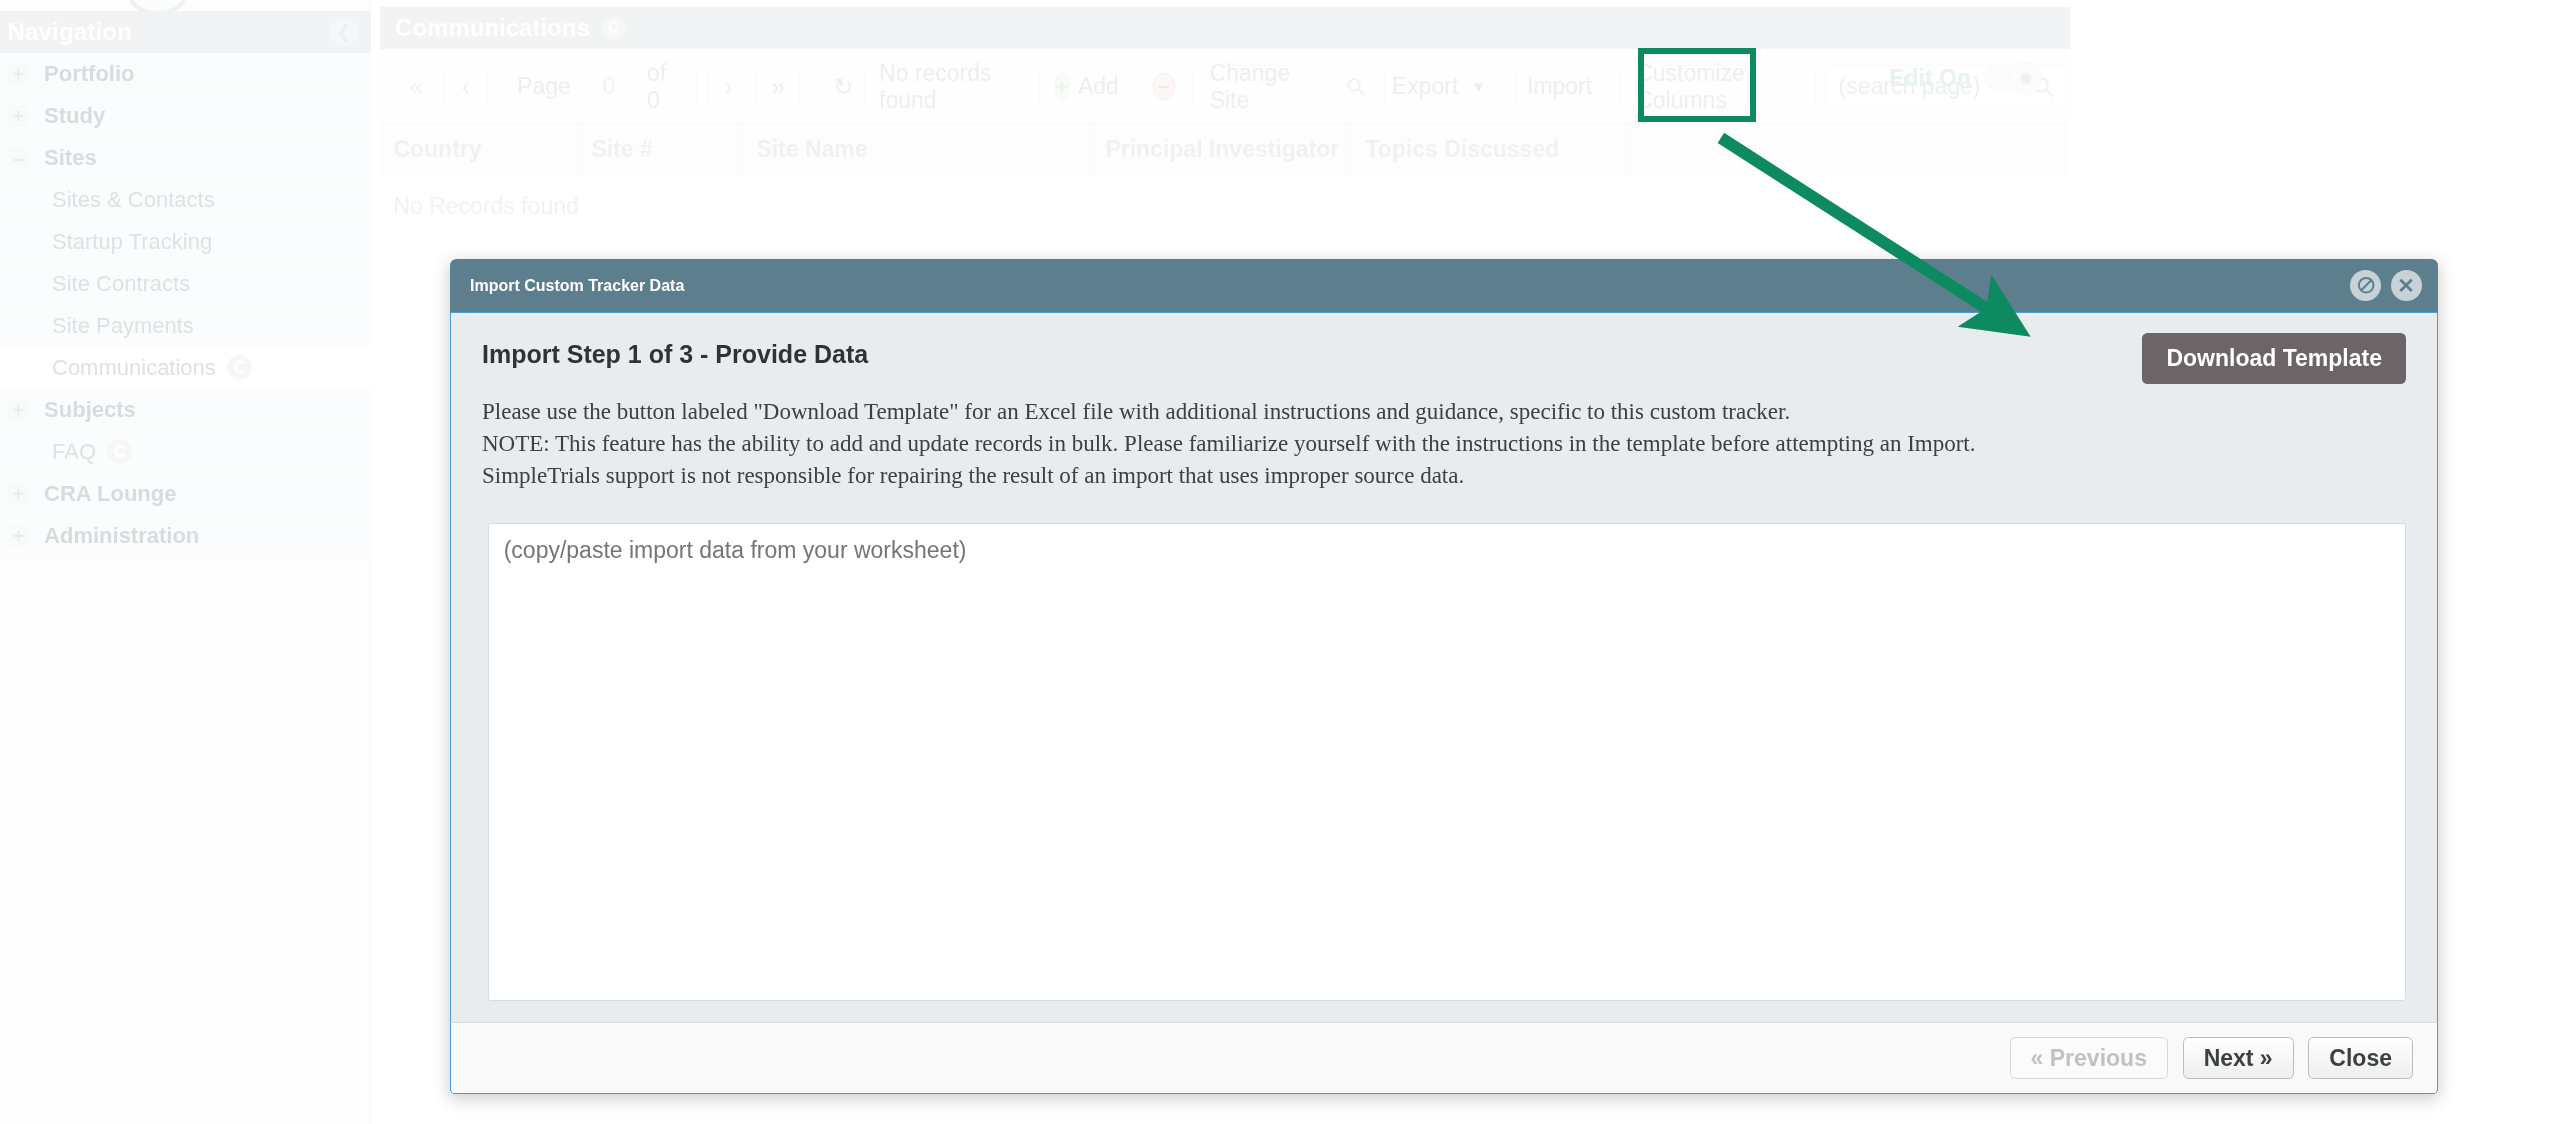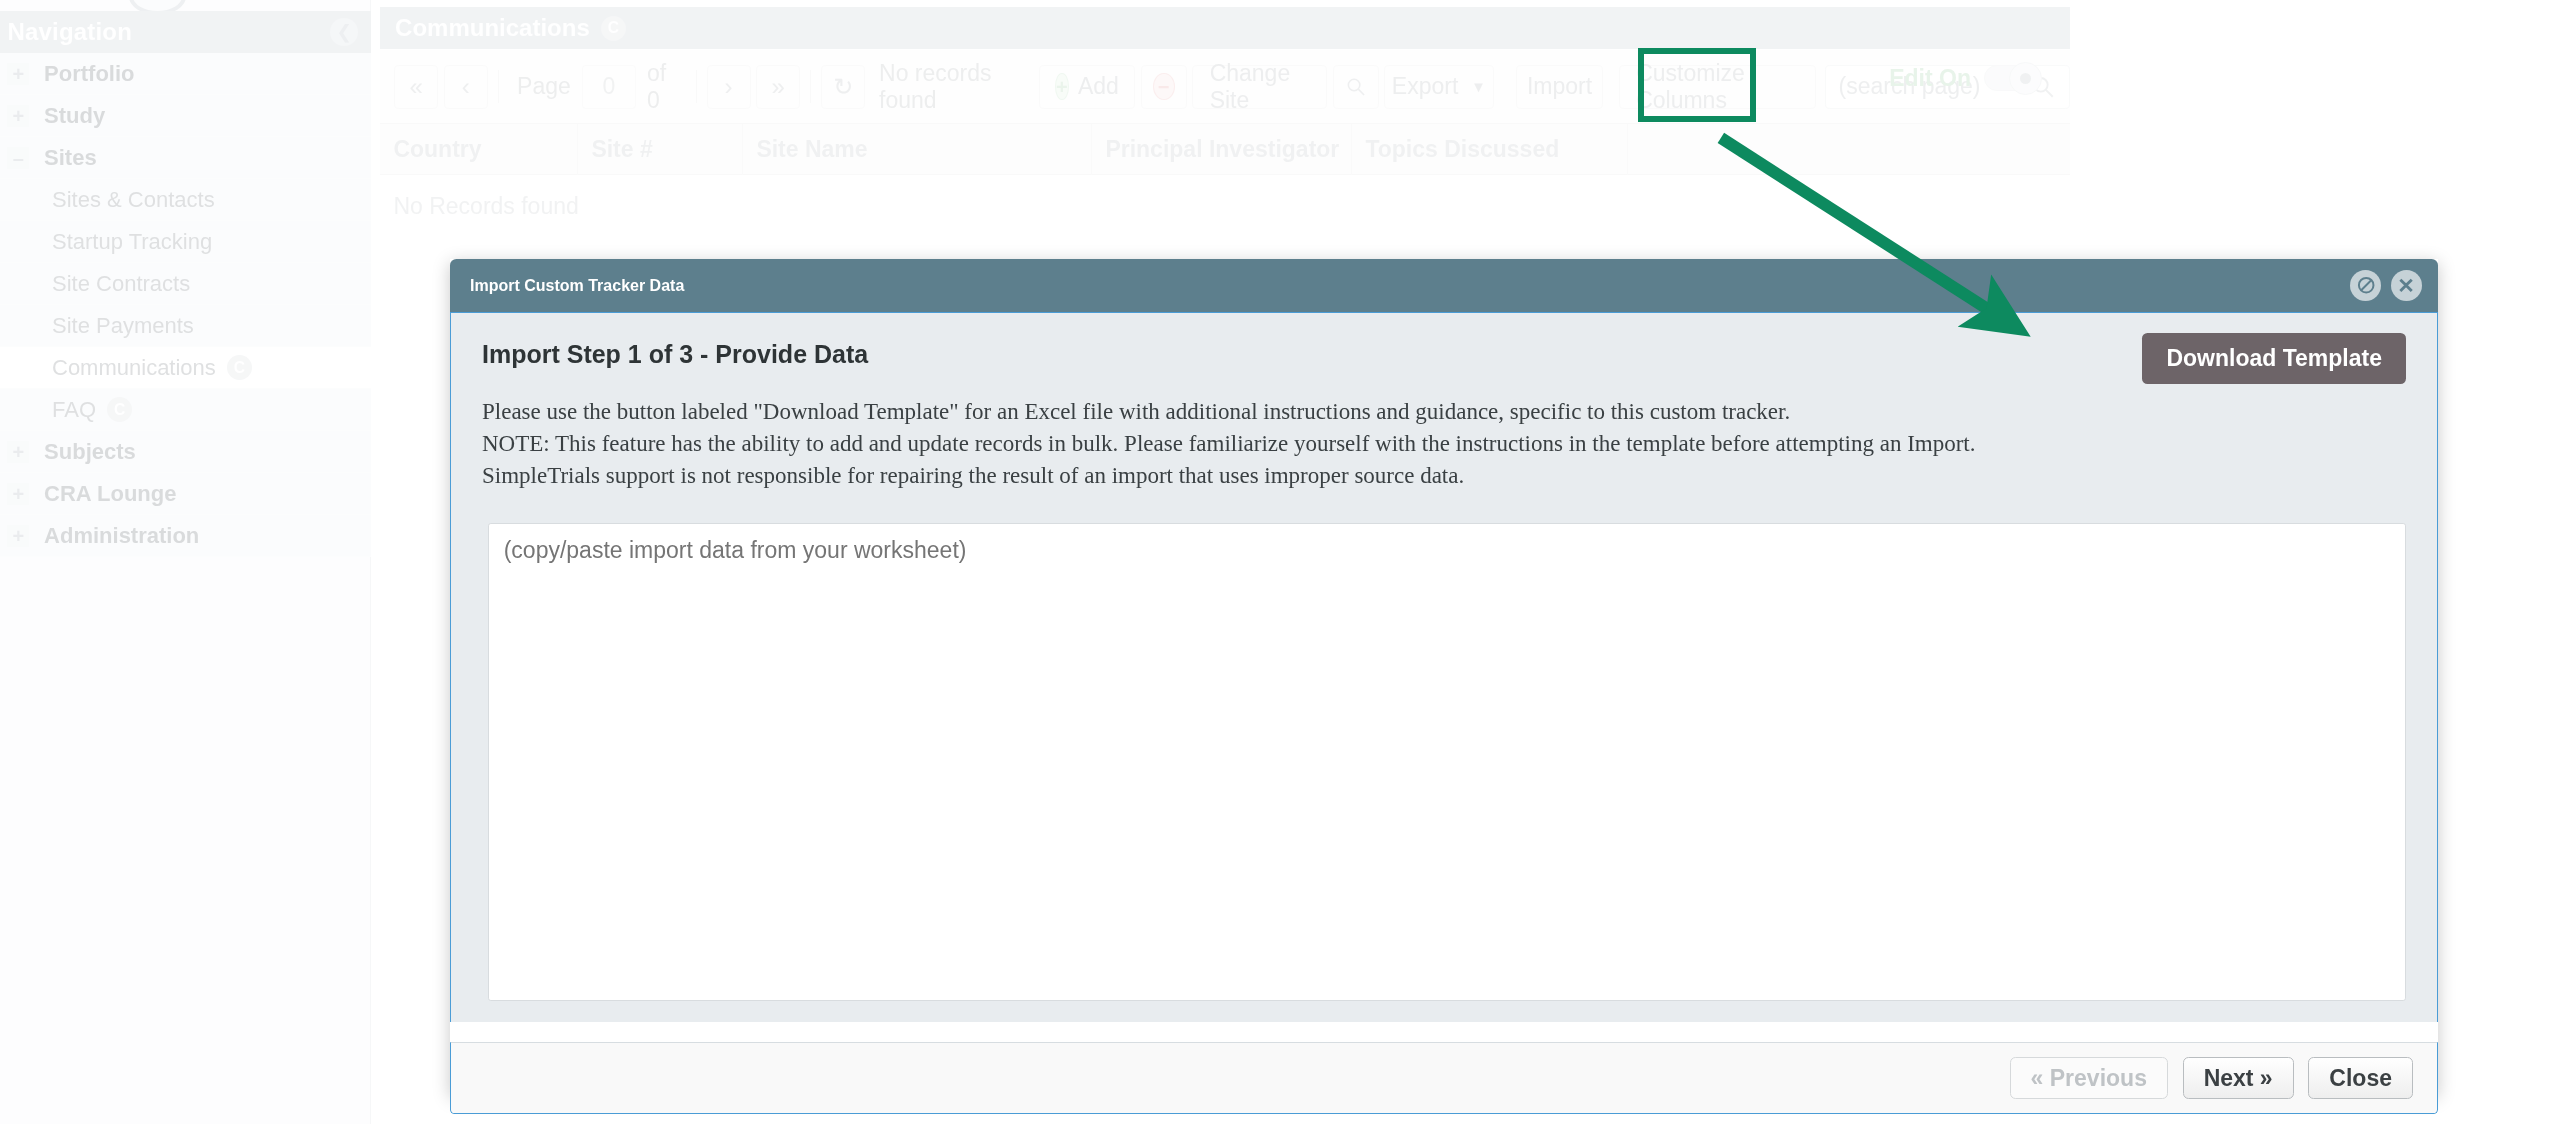--- a/index.html
+++ b/index.html
@@ -156,21 +156,21 @@
   .paste-area {
     position: absolute; left: 37px; right: 31px; top: 210px; height: 478px;
     background: #ffffff; border: 0.9px solid #d8dcdf; border-radius: 2.8px;
     padding: 13px 14.7px; color: #b91c1c; font-size: 23px; resize: none; outline: none;
     font-family: "Liberation Sans", sans-serif;
   }
   .modal-foot {
     height: 72px; background: #f9f9f9;
     border: 1.8px solid #4a9cd6; border-top: 0.9px solid #d7dde1;
     border-radius: 0 0 4.6px 4.6px;
-    display: flex; align-items: center; justify-content: flex-end; padding-right: 24px; gap: 14.7px; margin-top: 20px;
+    display: flex; align-items: center; justify-content: flex-end; padding-right: 24px; gap: 14.7px;
   }
   .ft-btn {
     height: 42px; border-radius: 5.5px; border: 0.9px solid #b9bdc0;
     background: linear-gradient(#ffffff,#eeeeee);
     font-size: 23px; font-weight: bold; color: #3b4043; padding: 0 20px; cursor: pointer;
     font-family: "Liberation Sans", sans-serif;
   }
   .ft-btn.disabled { color: #bfc3c6; border-color: #d6d9db; background: #fbfbfb; }
 
   
@@ -218,27 +218,27 @@
           <div class="nav-item child">
             <span>Site Contracts</span>
           </div>
           <div class="nav-item child">
             <span>Site Payments</span>
           </div>
           <div class="nav-item child selected">
             <span>Communications</span>
             <span class="badge-c">C</span>
           </div>
+          <div class="nav-item group">
+            <span class="nav-toggle">+</span>
+            <span>Subjects</span>
+          </div>
           <div class="nav-item child">
             <span>FAQ</span>
             <span class="badge-c">C</span>
-          </div>
-          <div class="nav-item group">
-            <span class="nav-toggle">+</span>
-            <span>Subjects</span>
           </div>
           <div class="nav-item group">
             <span class="nav-toggle">+</span>
             <span>CRA Lounge</span>
           </div>
           <div class="nav-item group">
             <span class="nav-toggle">+</span>
             <span>Administration</span>
           </div>
         </div>

